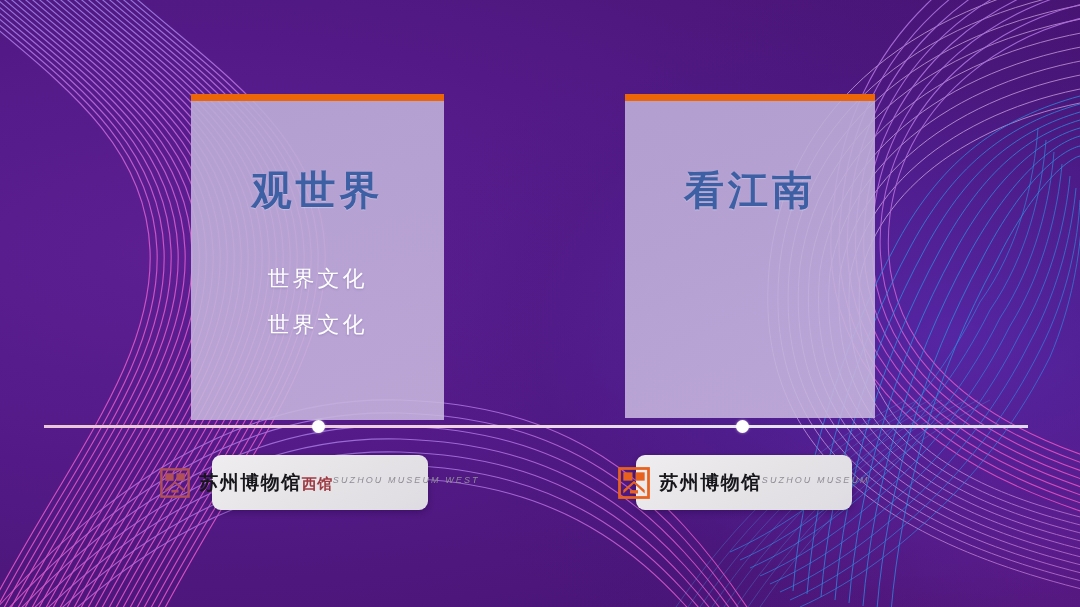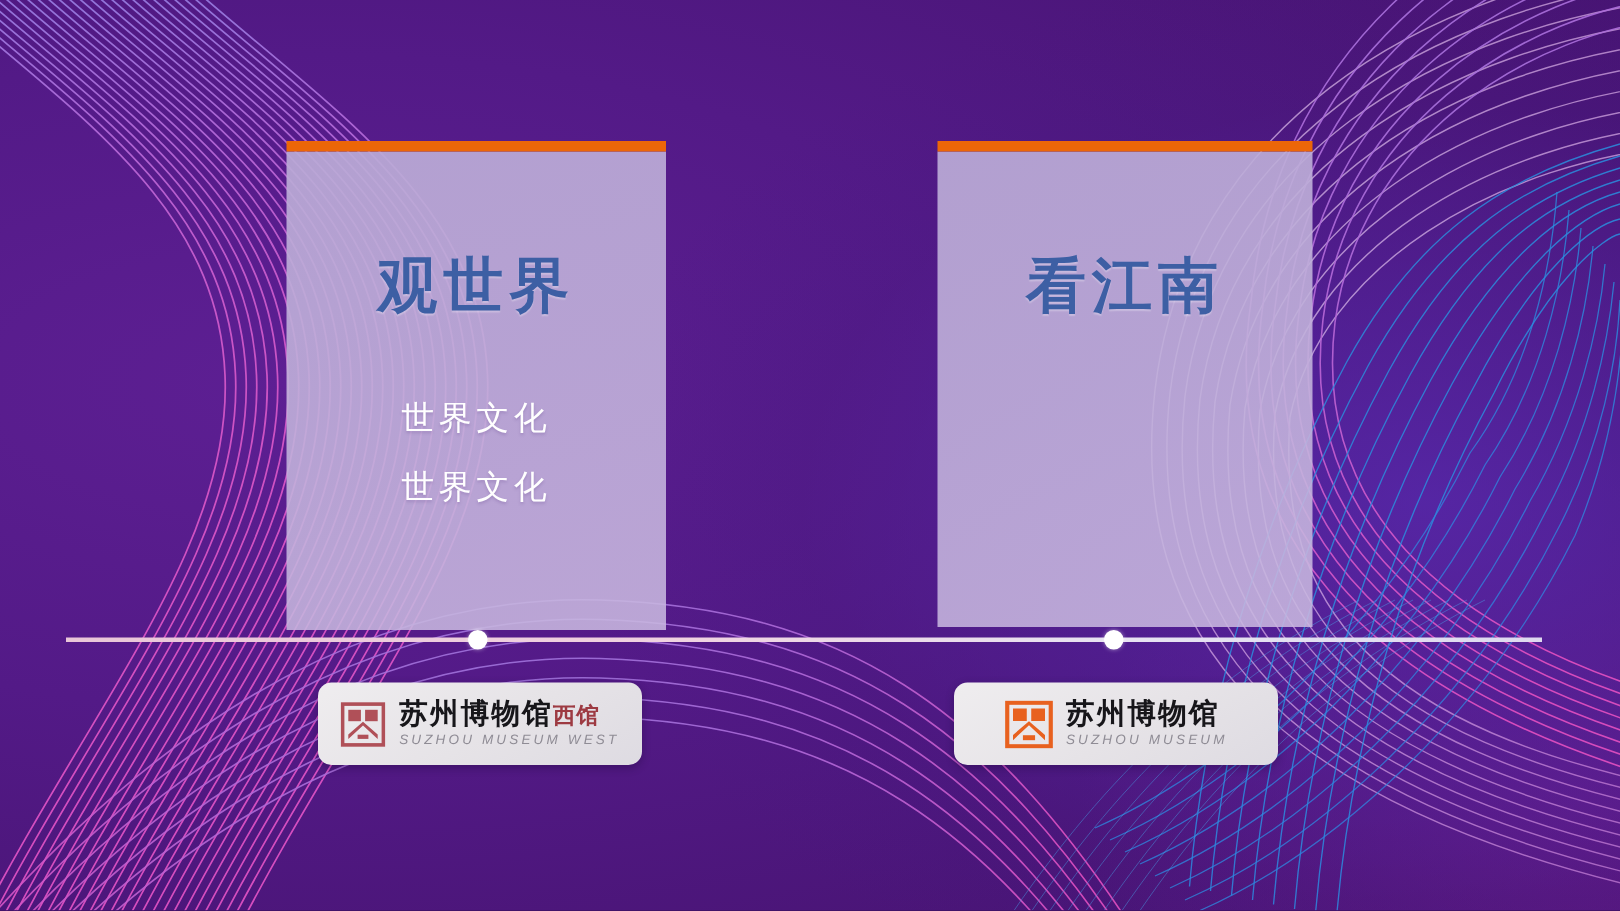--- a/index.html
+++ b/index.html
@@ -138,21 +138,21 @@
   }
   #badge-right {
     left: 636px;
     top: 455px;
     width: 216px;
     height: 55px;
   }
   .badge-mark { flex: 0 0 auto; display: block; }
   .badge-text {
     display: flex;
-    flex-direction: column;
+    flex-direction: row;
     align-items: flex-start;
     line-height: 1;
   }
   .badge-cn {
     font-family: "Liberation Serif", serif;
     font-size: 19px;
     font-weight: bold;
     letter-spacing: 1.5px;
     white-space: nowrap;
   }

